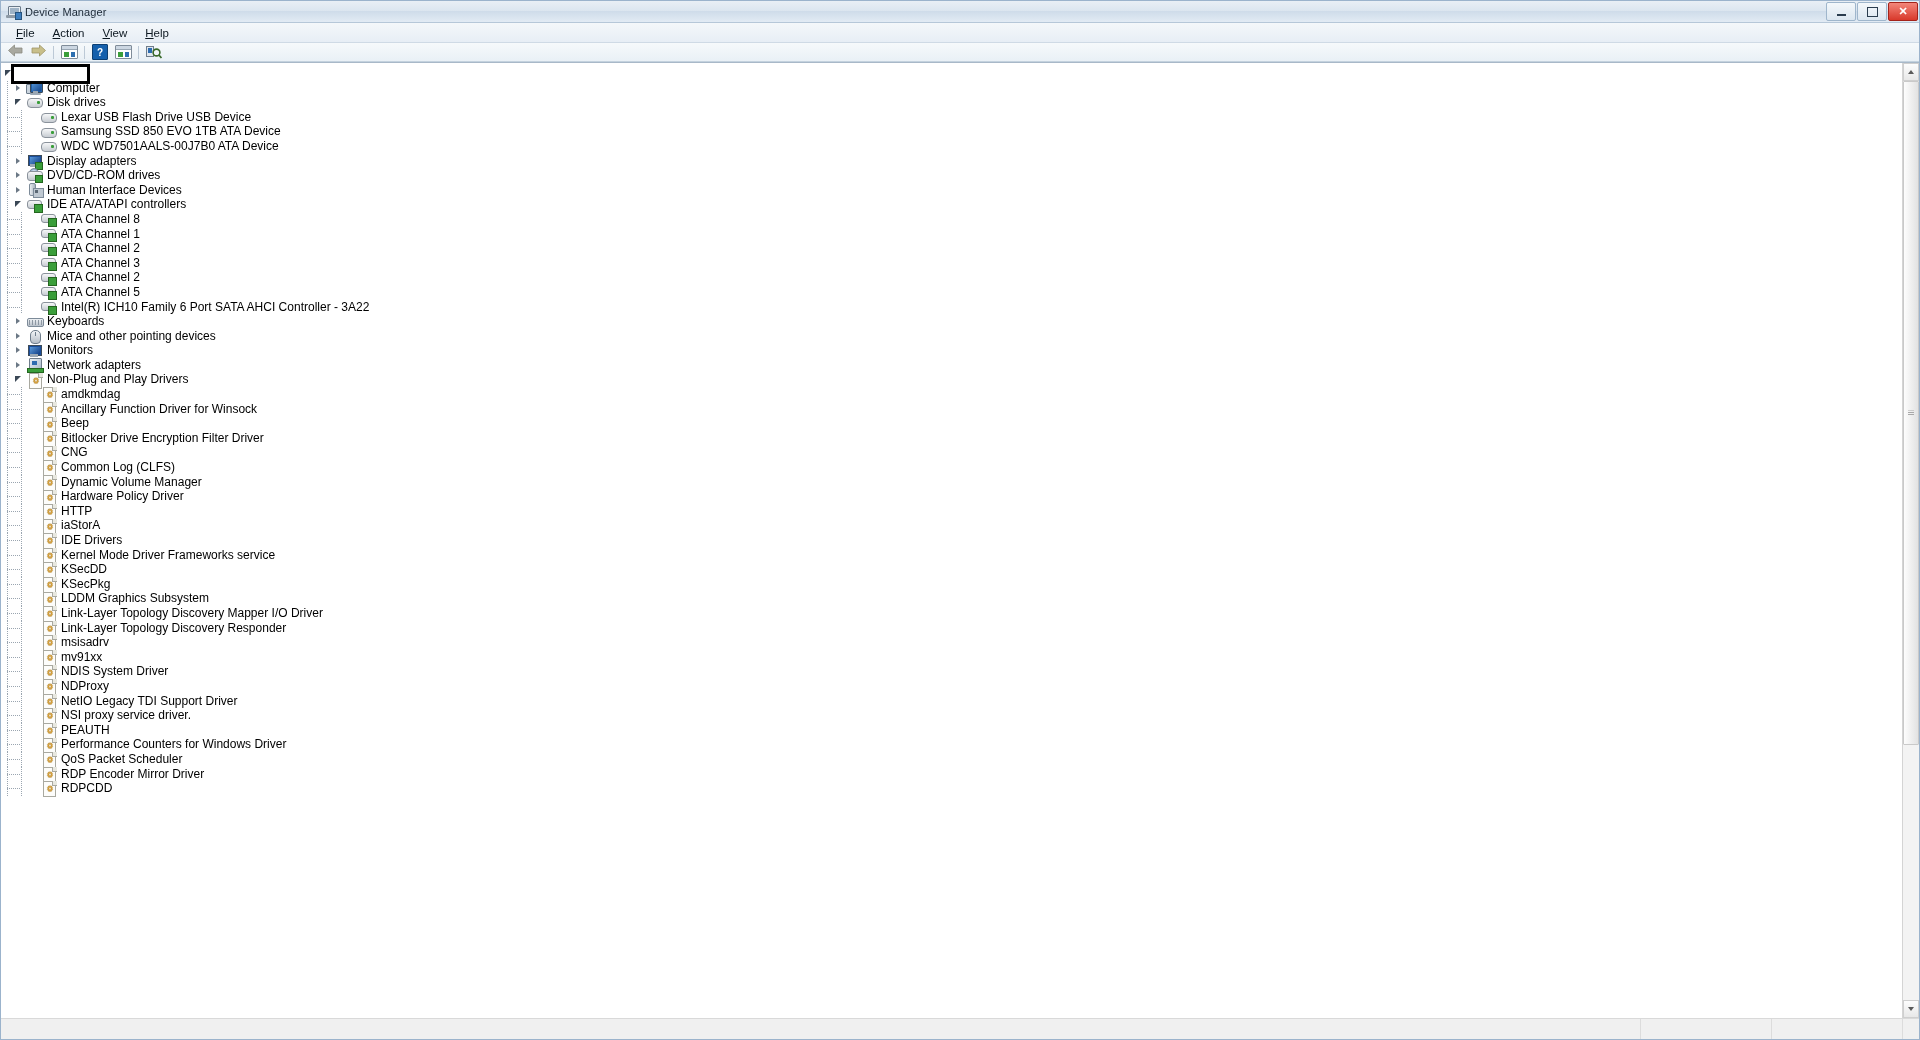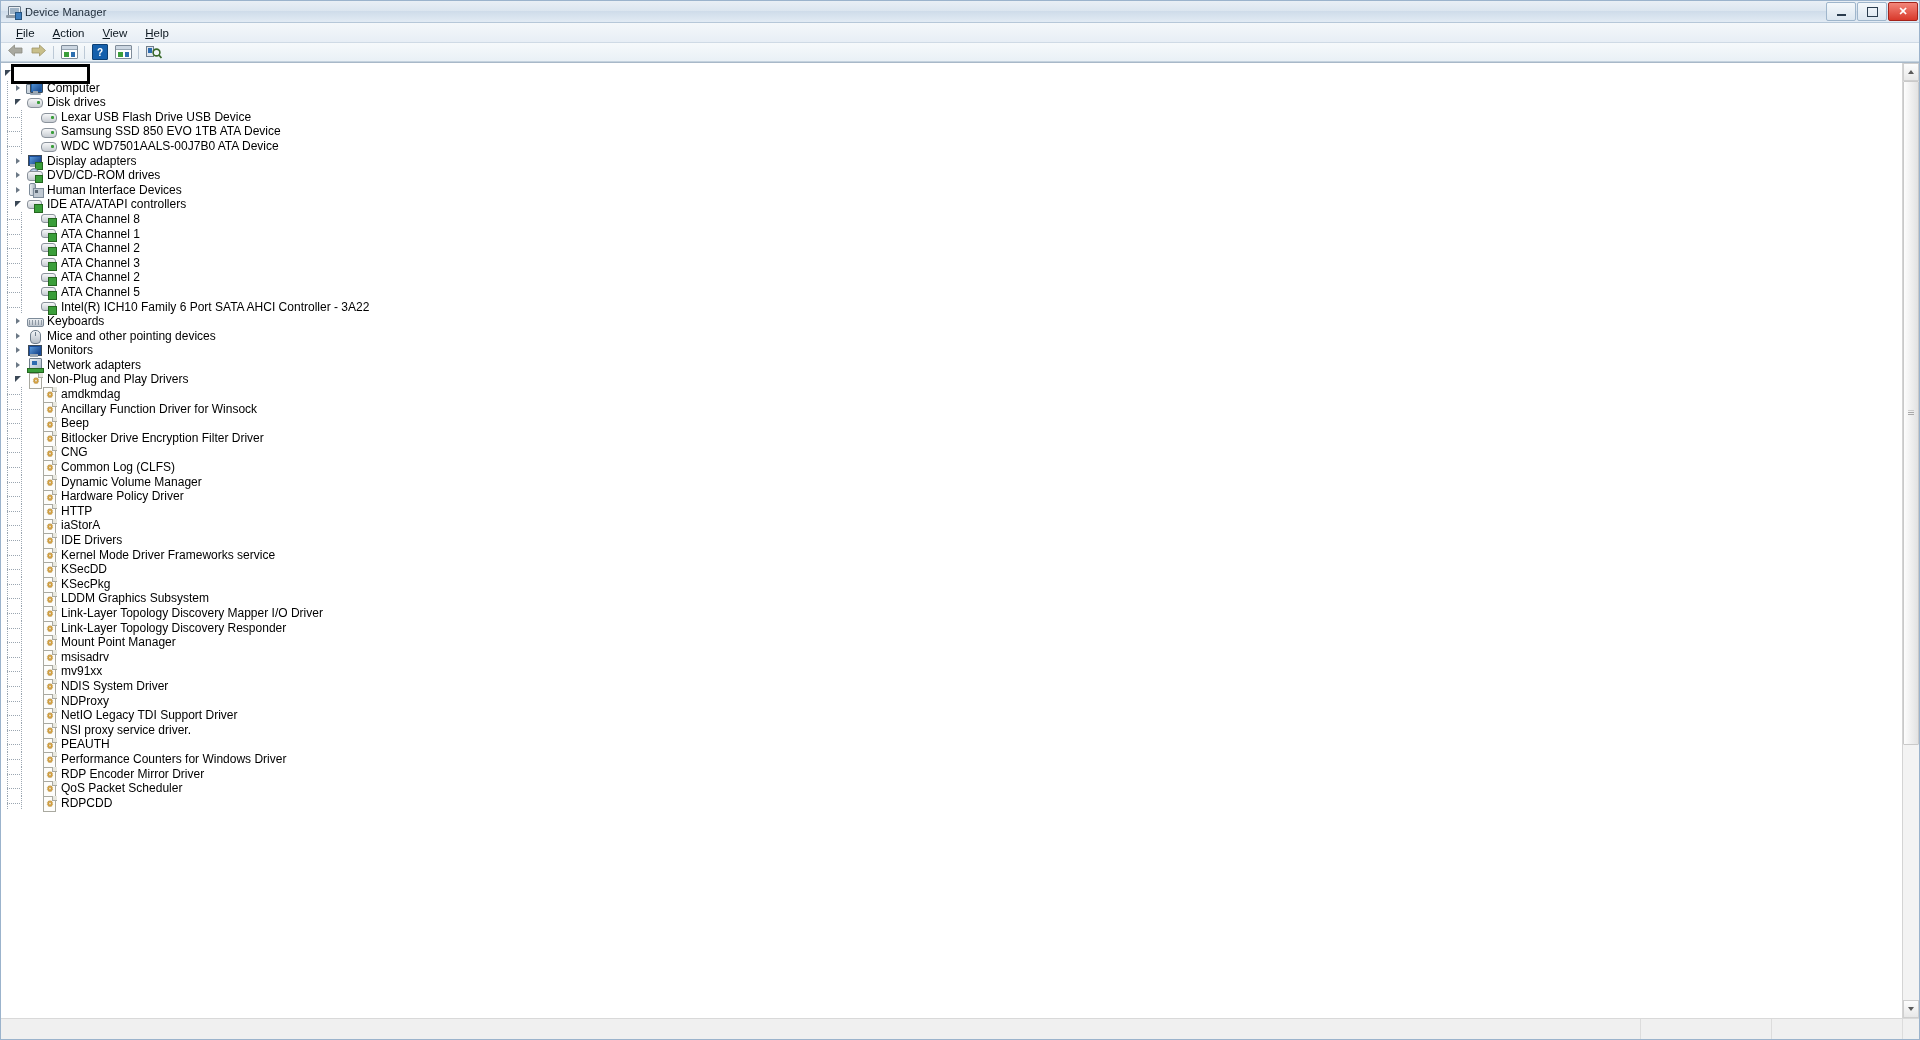--- a/index.html
+++ b/index.html
@@ -846,39 +846,20 @@
             <span class="ic ic-drv">
               <span class="doc"></span>
               <span class="fold"></span>
               <span class="gear">
                 <svg width="8" height="8" viewBox="0 0 16 16">
                   <path d="M8 0.8 L9.4 2.6 L11.6 2.1 L11.6 4.4 L13.6 5.4 L12.4 7.3 L13.6 9.2 L11.6 10.2 L11.6 12.5 L9.4 12 L8 13.8 L6.6 12 L4.4 12.5 L4.4 10.2 L2.4 9.2 L3.6 7.3 L2.4 5.4 L4.4 4.4 L4.4 2.1 L6.6 2.6 Z" fill="#d9a441" stroke="#a87c23" stroke-width="0.8"></path>
                   <circle cx="8" cy="7.3" r="2.1" fill="#fdfdfb" stroke="#a87c23" stroke-width="0.8"></circle>
                 </svg>
               </span>
             </span>
-            <span class="lbl">Mount Point Manager</span>
-          </div>
-          <div class="row">
-            <span class="ind" style="width: 26px;">
-              <span class="dots" style="left: 6px;"></span>
-              <span class="dots" style="left: 20px;"></span>
-              <span class="hdot" style="left: 6px; width: 14px; top: 7px;"></span>
-            </span>
-            <span class="tw"></span>
-            <span class="ic ic-drv">
-              <span class="doc"></span>
-              <span class="fold"></span>
-              <span class="gear">
-                <svg width="8" height="8" viewBox="0 0 16 16">
-                  <path d="M8 0.8 L9.4 2.6 L11.6 2.1 L11.6 4.4 L13.6 5.4 L12.4 7.3 L13.6 9.2 L11.6 10.2 L11.6 12.5 L9.4 12 L8 13.8 L6.6 12 L4.4 12.5 L4.4 10.2 L2.4 9.2 L3.6 7.3 L2.4 5.4 L4.4 4.4 L4.4 2.1 L6.6 2.6 Z" fill="#d9a441" stroke="#a87c23" stroke-width="0.8"></path>
-                  <circle cx="8" cy="7.3" r="2.1" fill="#fdfdfb" stroke="#a87c23" stroke-width="0.8"></circle>
-                </svg>
-              </span>
-            </span>
             <span class="lbl">msisadrv</span>
           </div>
           <div class="row">
             <span class="ind" style="width: 26px;">
               <span class="dots" style="left: 6px;"></span>
               <span class="dots" style="left: 20px;"></span>
               <span class="hdot" style="left: 6px; width: 14px; top: 7px;"></span>
             </span>
             <span class="tw"></span>
             <span class="ic ic-drv">
@@ -1017,40 +998,40 @@
             <span class="ic ic-drv">
               <span class="doc"></span>
               <span class="fold"></span>
               <span class="gear">
                 <svg width="8" height="8" viewBox="0 0 16 16">
                   <path d="M8 0.8 L9.4 2.6 L11.6 2.1 L11.6 4.4 L13.6 5.4 L12.4 7.3 L13.6 9.2 L11.6 10.2 L11.6 12.5 L9.4 12 L8 13.8 L6.6 12 L4.4 12.5 L4.4 10.2 L2.4 9.2 L3.6 7.3 L2.4 5.4 L4.4 4.4 L4.4 2.1 L6.6 2.6 Z" fill="#d9a441" stroke="#a87c23" stroke-width="0.8"></path>
                   <circle cx="8" cy="7.3" r="2.1" fill="#fdfdfb" stroke="#a87c23" stroke-width="0.8"></circle>
                 </svg>
               </span>
             </span>
+            <span class="lbl">QoS Packet Scheduler</span>
+          </div>
+          <div class="row">
+            <span class="ind" style="width: 26px;">
+              <span class="dots" style="left: 6px;"></span>
+              <span class="dots" style="left: 20px;"></span>
+              <span class="hdot" style="left: 6px; width: 14px; top: 7px;"></span>
+            </span>
+            <span class="tw"></span>
+            <span class="ic ic-drv">
+              <span class="doc"></span>
+              <span class="fold"></span>
+              <span class="gear">
+                <svg width="8" height="8" viewBox="0 0 16 16">
+                  <path d="M8 0.8 L9.4 2.6 L11.6 2.1 L11.6 4.4 L13.6 5.4 L12.4 7.3 L13.6 9.2 L11.6 10.2 L11.6 12.5 L9.4 12 L8 13.8 L6.6 12 L4.4 12.5 L4.4 10.2 L2.4 9.2 L3.6 7.3 L2.4 5.4 L4.4 4.4 L4.4 2.1 L6.6 2.6 Z" fill="#d9a441" stroke="#a87c23" stroke-width="0.8"></path>
+                  <circle cx="8" cy="7.3" r="2.1" fill="#fdfdfb" stroke="#a87c23" stroke-width="0.8"></circle>
+                </svg>
+              </span>
+            </span>
             <span class="lbl">RDP Encoder Mirror Driver</span>
-          </div>
-          <div class="row">
-            <span class="ind" style="width: 26px;">
-              <span class="dots" style="left: 6px;"></span>
-              <span class="dots" style="left: 20px;"></span>
-              <span class="hdot" style="left: 6px; width: 14px; top: 7px;"></span>
-            </span>
-            <span class="tw"></span>
-            <span class="ic ic-drv">
-              <span class="doc"></span>
-              <span class="fold"></span>
-              <span class="gear">
-                <svg width="8" height="8" viewBox="0 0 16 16">
-                  <path d="M8 0.8 L9.4 2.6 L11.6 2.1 L11.6 4.4 L13.6 5.4 L12.4 7.3 L13.6 9.2 L11.6 10.2 L11.6 12.5 L9.4 12 L8 13.8 L6.6 12 L4.4 12.5 L4.4 10.2 L2.4 9.2 L3.6 7.3 L2.4 5.4 L4.4 4.4 L4.4 2.1 L6.6 2.6 Z" fill="#d9a441" stroke="#a87c23" stroke-width="0.8"></path>
-                  <circle cx="8" cy="7.3" r="2.1" fill="#fdfdfb" stroke="#a87c23" stroke-width="0.8"></circle>
-                </svg>
-              </span>
-            </span>
-            <span class="lbl">QoS Packet Scheduler</span>
           </div>
           <div class="row">
             <span class="ind" style="width: 26px;">
               <span class="dots" style="left: 6px;"></span>
               <span class="dots" style="left: 20px;"></span>
               <span class="hdot" style="left: 6px; width: 14px; top: 7px;"></span>
             </span>
             <span class="tw"></span>
             <span class="ic ic-drv">
               <span class="doc"></span>

